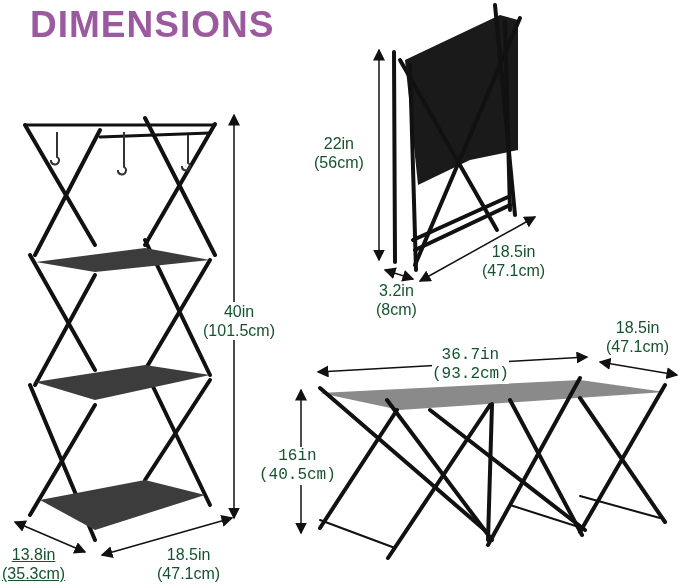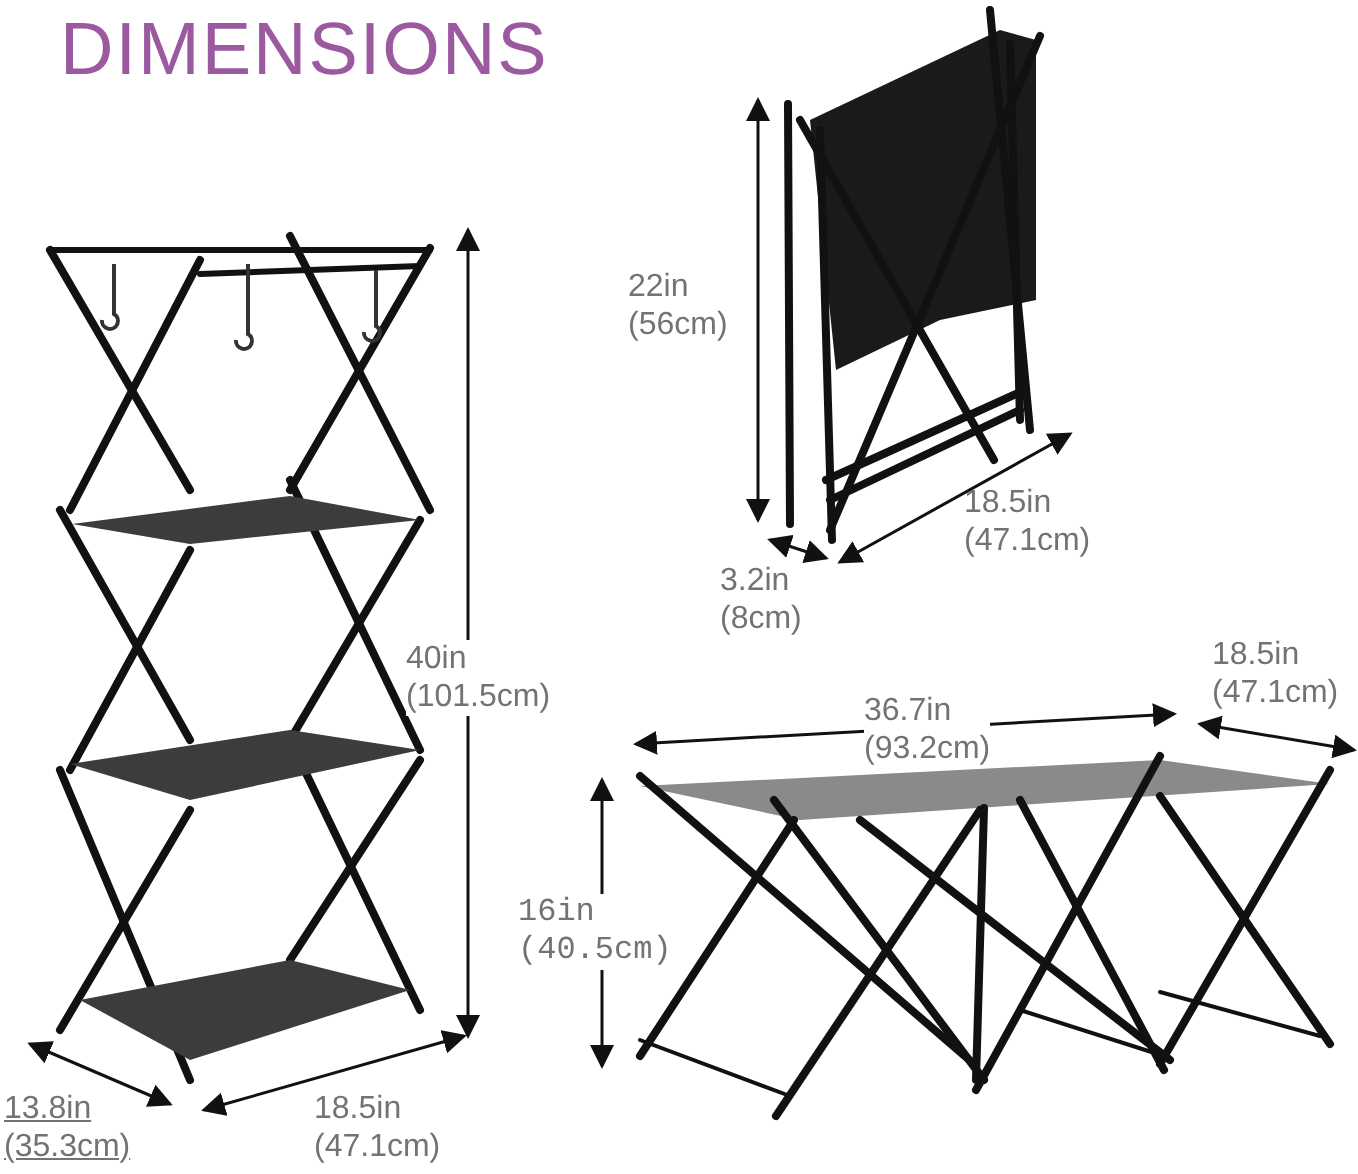--- a/index.html
+++ b/index.html
@@ -1,18 +1,18 @@
 <!DOCTYPE html>
 <html><head>
   <meta charset="utf-8">
   <style>
     html, body { margin: 0; padding: 0; background: #ffffff; }
     body { width: 679px; height: 587px; position: relative; overflow: hidden; font-family: "Liberation Sans", sans-serif; }
-    .title { position: absolute; left: 30px; top: 4px; font-family: "Liberation Sans", sans-serif; font-weight: 400; font-size: 37px; letter-spacing: 1px; color: #9b5aa0; }
-    .lbl { position: absolute; font-size: 16px; color: #737373; text-align: left; line-height: 19px; white-space: nowrap; }
+    .title { position: absolute; left: 30px; top: 4px; font-family: "Liberation Sans", sans-serif; font-weight: 700; font-size: 37px; letter-spacing: 1px; color: #9b5aa0; }
+    .lbl { position: absolute; font-size: 16px; color: #14532d; text-align: center; line-height: 19px; white-space: nowrap; }
     svg { position: absolute; left: 0; top: 0; }
   </style>
 </head>
 <body>
 
 <div class="title">DIMENSIONS</div>
 
 <svg width="679" height="587" viewBox="0 0 679 587">
   <defs>
     <marker id="ah" markerWidth="8" markerHeight="8" refX="7" refY="4" orient="auto-start-reverse">
@@ -79,47 +79,47 @@
     <line x1="665" y1="385" x2="580" y2="532"></line>
     <line x1="320" y1="520" x2="395" y2="548" stroke-width="2"></line>
     <line x1="510" y1="505" x2="582" y2="528" stroke-width="2"></line>
     <line x1="580" y1="496" x2="660" y2="518" stroke-width="2"></line>
   </g>
   <line x1="318" y1="372" x2="587" y2="357" stroke="#111" stroke-width="1.5" marker-start="url(#ah)" marker-end="url(#ah)"></line>
   <line x1="600" y1="362" x2="677" y2="375" stroke="#111" stroke-width="1.5" marker-start="url(#ah)" marker-end="url(#ah)"></line>
   <line x1="301" y1="390" x2="301" y2="533" stroke="#111" stroke-width="1.5" marker-start="url(#ah)" marker-end="url(#ah)"></line>
 </svg>
 
-<div class="lbl" style="left:203px;top:320px;background:#fff;">
+<div class="lbl" style="left:203px;top:302px;background:#fff;">
   <div>40in</div>
   <div>(101.5cm)</div>
 </div>
 <div class="lbl" style="left:157px;top:545px;">
   <div>18.5in</div>
   <div>(47.1cm)</div>
 </div>
 <div class="lbl" style="left:2px;top:545px;text-decoration:underline;">
   <div>13.8in</div>
   <div>(35.3cm)</div>
 </div>
 
 <div class="lbl" style="left:314px;top:134px;">
   <div>22in</div>
   <div>(56cm)</div>
 </div>
 <div class="lbl" style="left:482px;top:242px;">
   <div>18.5in</div>
   <div>(47.1cm)</div>
 </div>
-<div class="lbl" style="left:360px;top:281px;">
+<div class="lbl" style="left:376px;top:281px;">
   <div>3.2in</div>
   <div>(8cm)</div>
 </div>
 
-<div class="lbl" style="left:432px;top:346px;background:#fff;">
+<div class="lbl" style="left:432px;top:346px;background:#fff;font-family:Liberation Mono, monospace;">
   <div>36.7in</div>
   <div>(93.2cm)</div>
 </div>
 <div class="lbl" style="left:606px;top:318px;">
   <div>18.5in</div>
   <div>(47.1cm)</div>
 </div>
 <div class="lbl" style="left:259px;top:447px;background:#fff;font-family:Liberation Mono, monospace;">
   <div>16in</div>
   <div>(40.5cm)</div>

